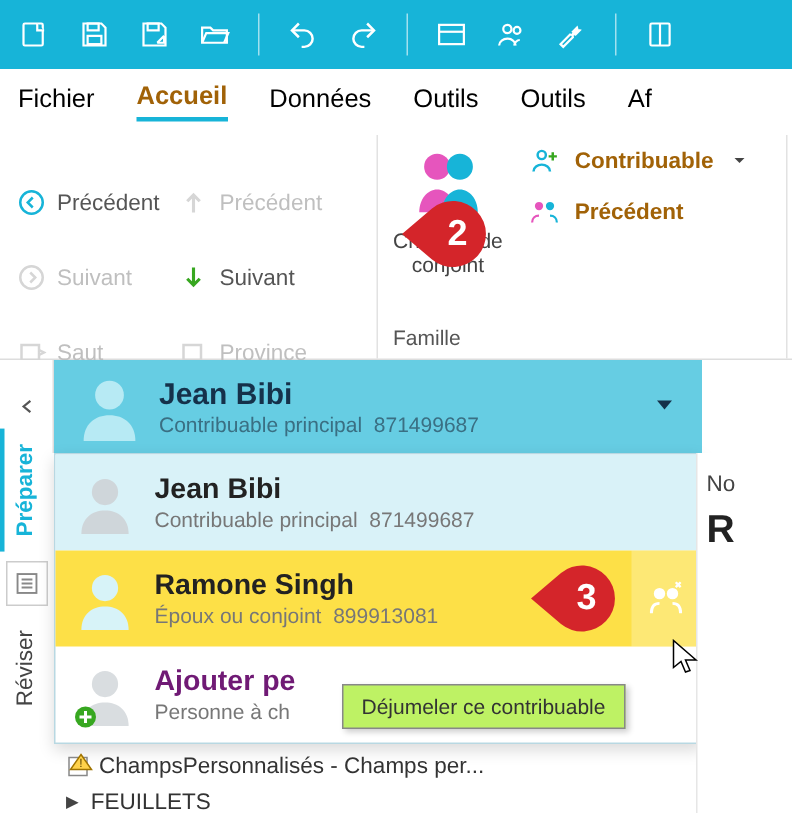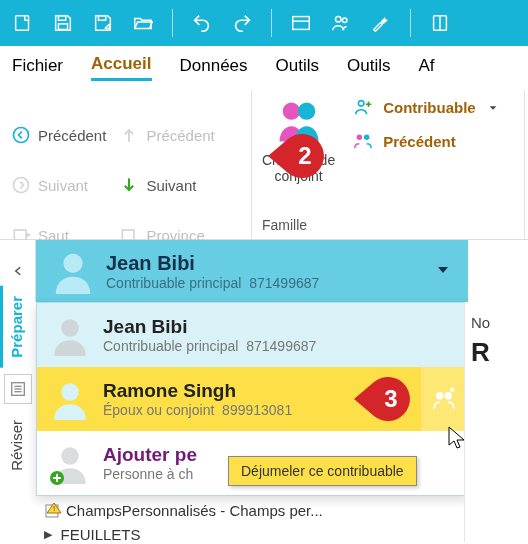--- a/index.html
+++ b/index.html
@@ -200,21 +200,21 @@
     border-left:1px solid #e6e6e6;
     padding: 12px 6px;
     font-size:15px;
   }
   .right-sliver .nor { color:#444; }
   .right-sliver .big { font-size:26px; font-weight:700; color:#222; margin-top: 6px; }
   
   .tooltip {
     position:absolute;
     left: 228px; top: 456px;
-    background:#fde047;
+    background:#bef264;
     border:1px solid #888;
     padding: 6px 12px;
     font-size:14px;
     box-shadow: 2px 2px 4px rgba(0,0,0,0.2);
     z-index: 10;
   }
   
   .cursor {
     position:absolute;
     left: 448px; top: 426px;

